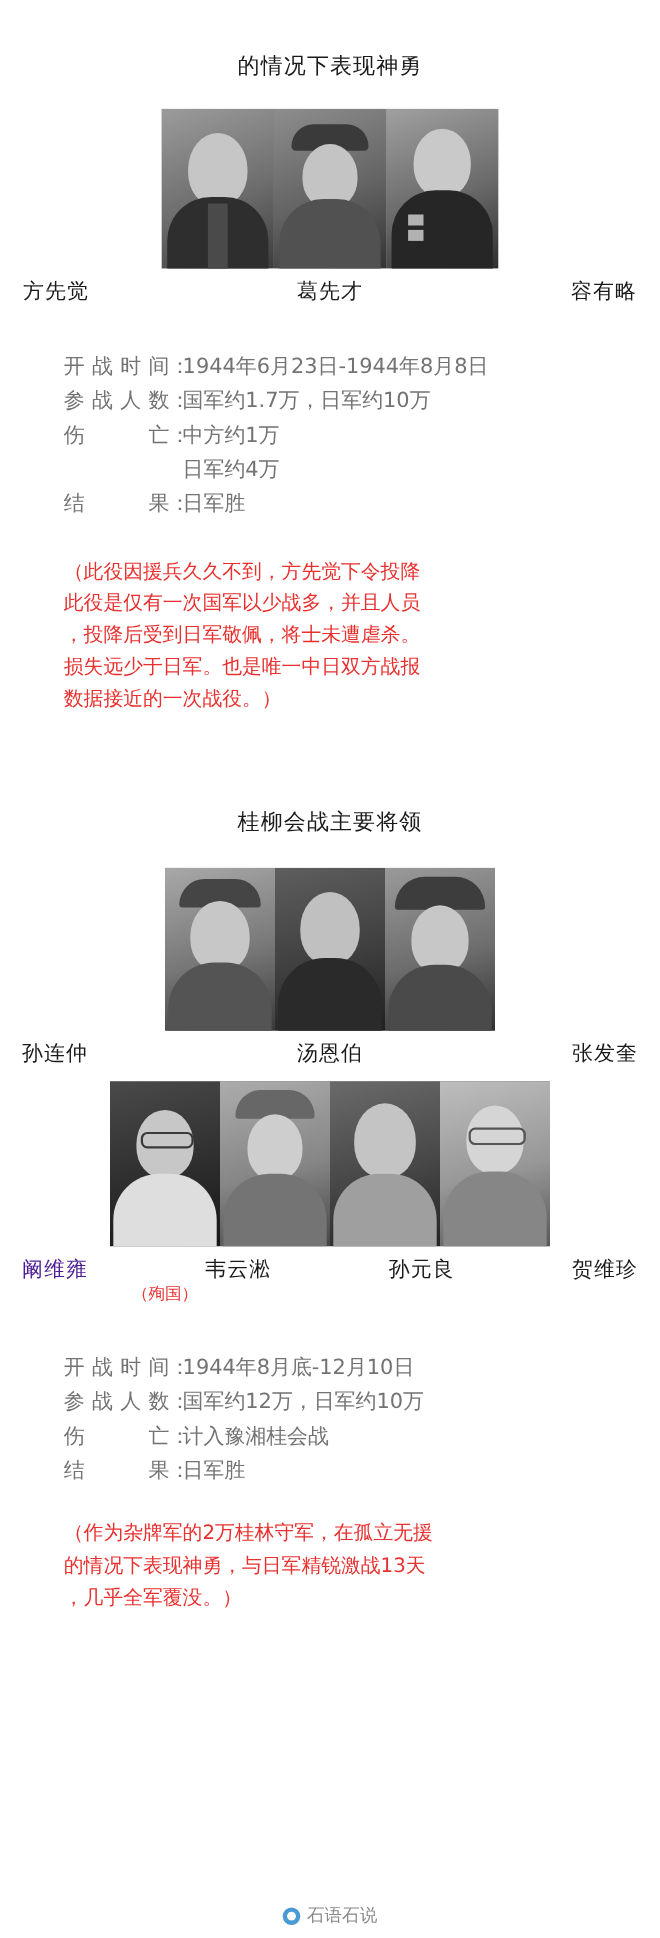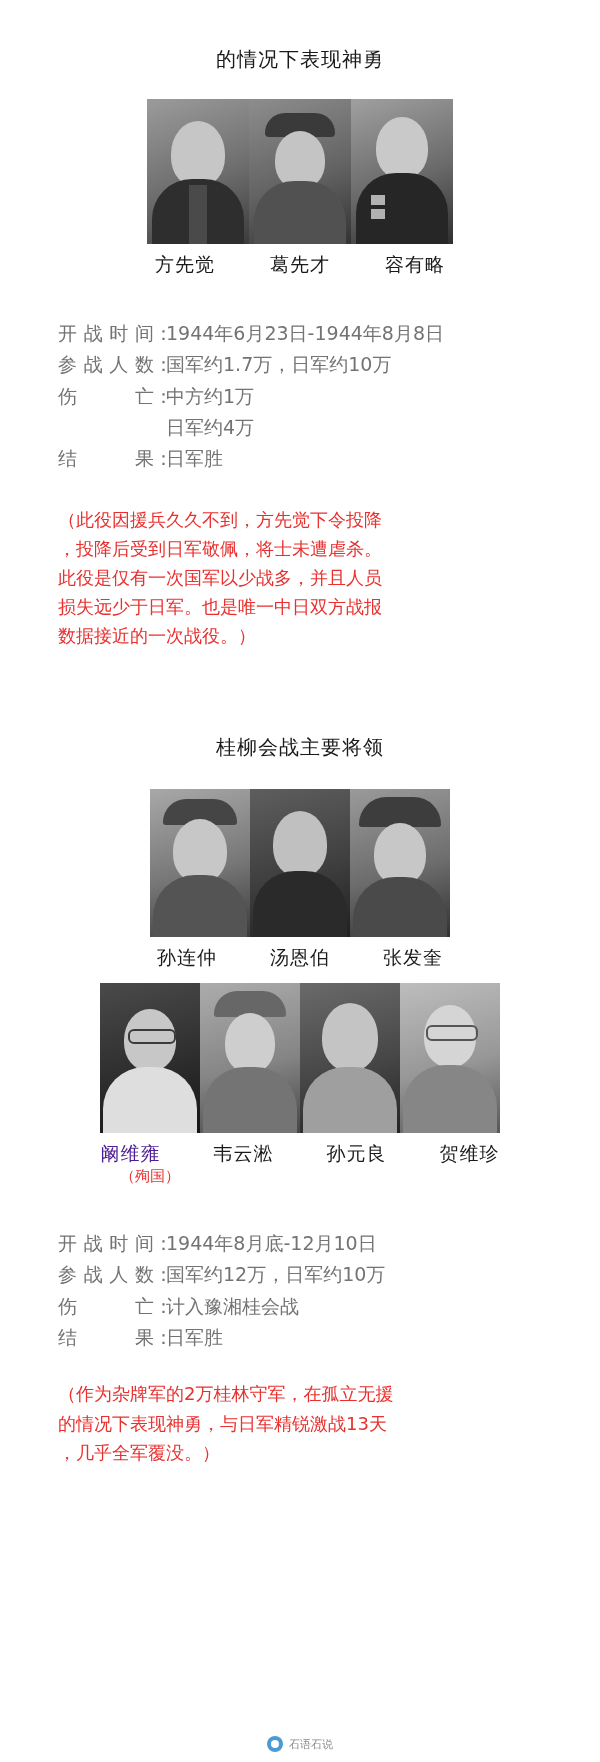--- a/index.html
+++ b/index.html
@@ -45,21 +45,21 @@
   }
   .photo .face {
     position: absolute;
     left: 50%;
     transform: translateX(-50%);
     border-radius: 50% 50% 45% 45%;
   }
 
   .caption-row {
     display: flex;
-    justify-content: center;
+    justify-content: space-between;
     gap: 13px;
   }
   .caption {
     text-align: center;
     font-size: 19px;
     color: #1a1a1a;
     padding-top: 8px;
     letter-spacing: 1px;
   }
 
@@ -100,21 +100,21 @@
   .footer {
     position: absolute;
     left: 0;
     right: 0;
     bottom: 10px;
     display: flex;
     justify-content: center;
     align-items: center;
     gap: 6px;
     color: #8a8a8a;
-    font-size: 11px;
+    font-size: 16px;
   }
   .logo-dot {
     width: 16px; height: 16px;
     border-radius: 50%;
     background: #4a9ad4;
     display: inline-block;
     position: relative;
   }
   .logo-dot::after{
     content:"";
@@ -188,22 +188,22 @@
       </div>
       <div class="info-row">
         <span class="info-label">结果</span>
         <span class="info-colon">：</span>
         <span class="info-value">日军胜</span>
       </div>
     </div>
 
     <div class="note" style="margin-top:30px; padding-left:58px;">
       <div>（此役因援兵久久不到，方先觉下令投降</div>
+      <div>此役是仅有一次国军以少战多，并且人员</div>
       <div>，投降后受到日军敬佩，将士未遭虐杀。</div>
-      <div>此役是仅有一次国军以少战多，并且人员</div>
       <div>损失远少于日军。也是唯一中日双方战报</div>
       <div>数据接近的一次战役。）</div>
     </div>
   </div>
 
   <div style="position:absolute; left:0; top:734px; width:600px;">
 
     <div class="section-title">桂柳会战主要将领</div>
 
     <div class="photo-row" style="margin-top:28px;">

